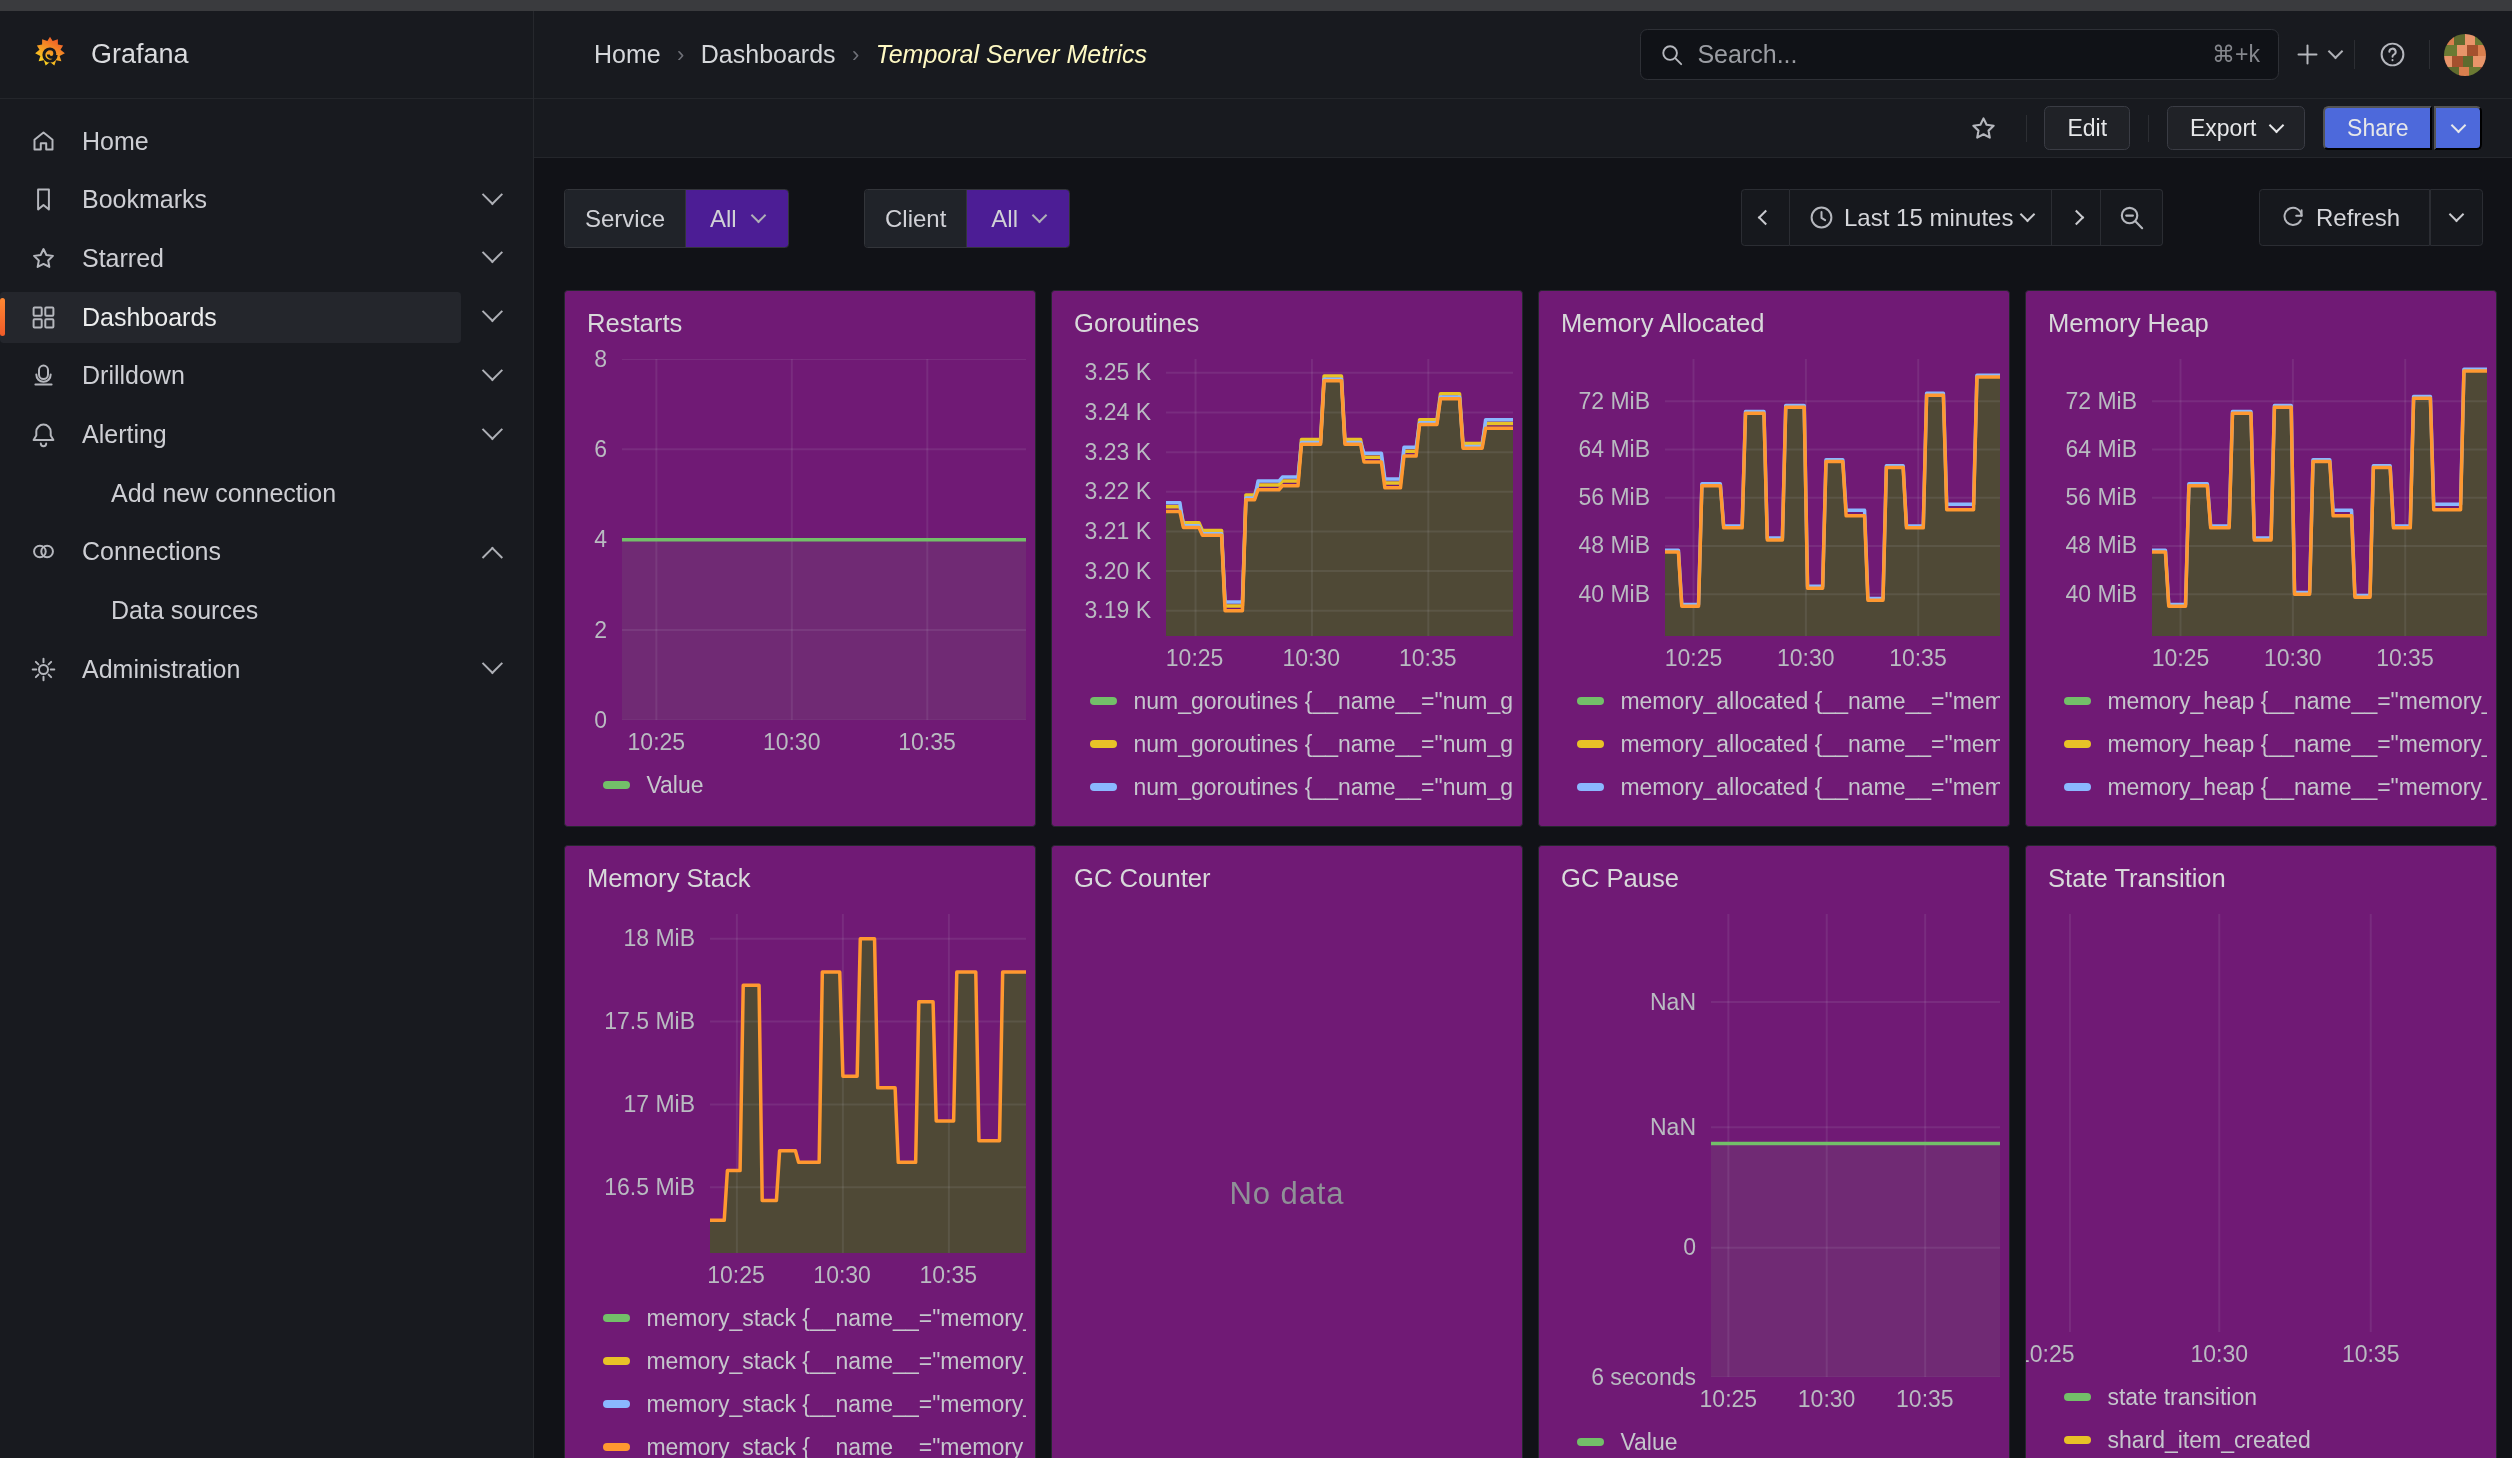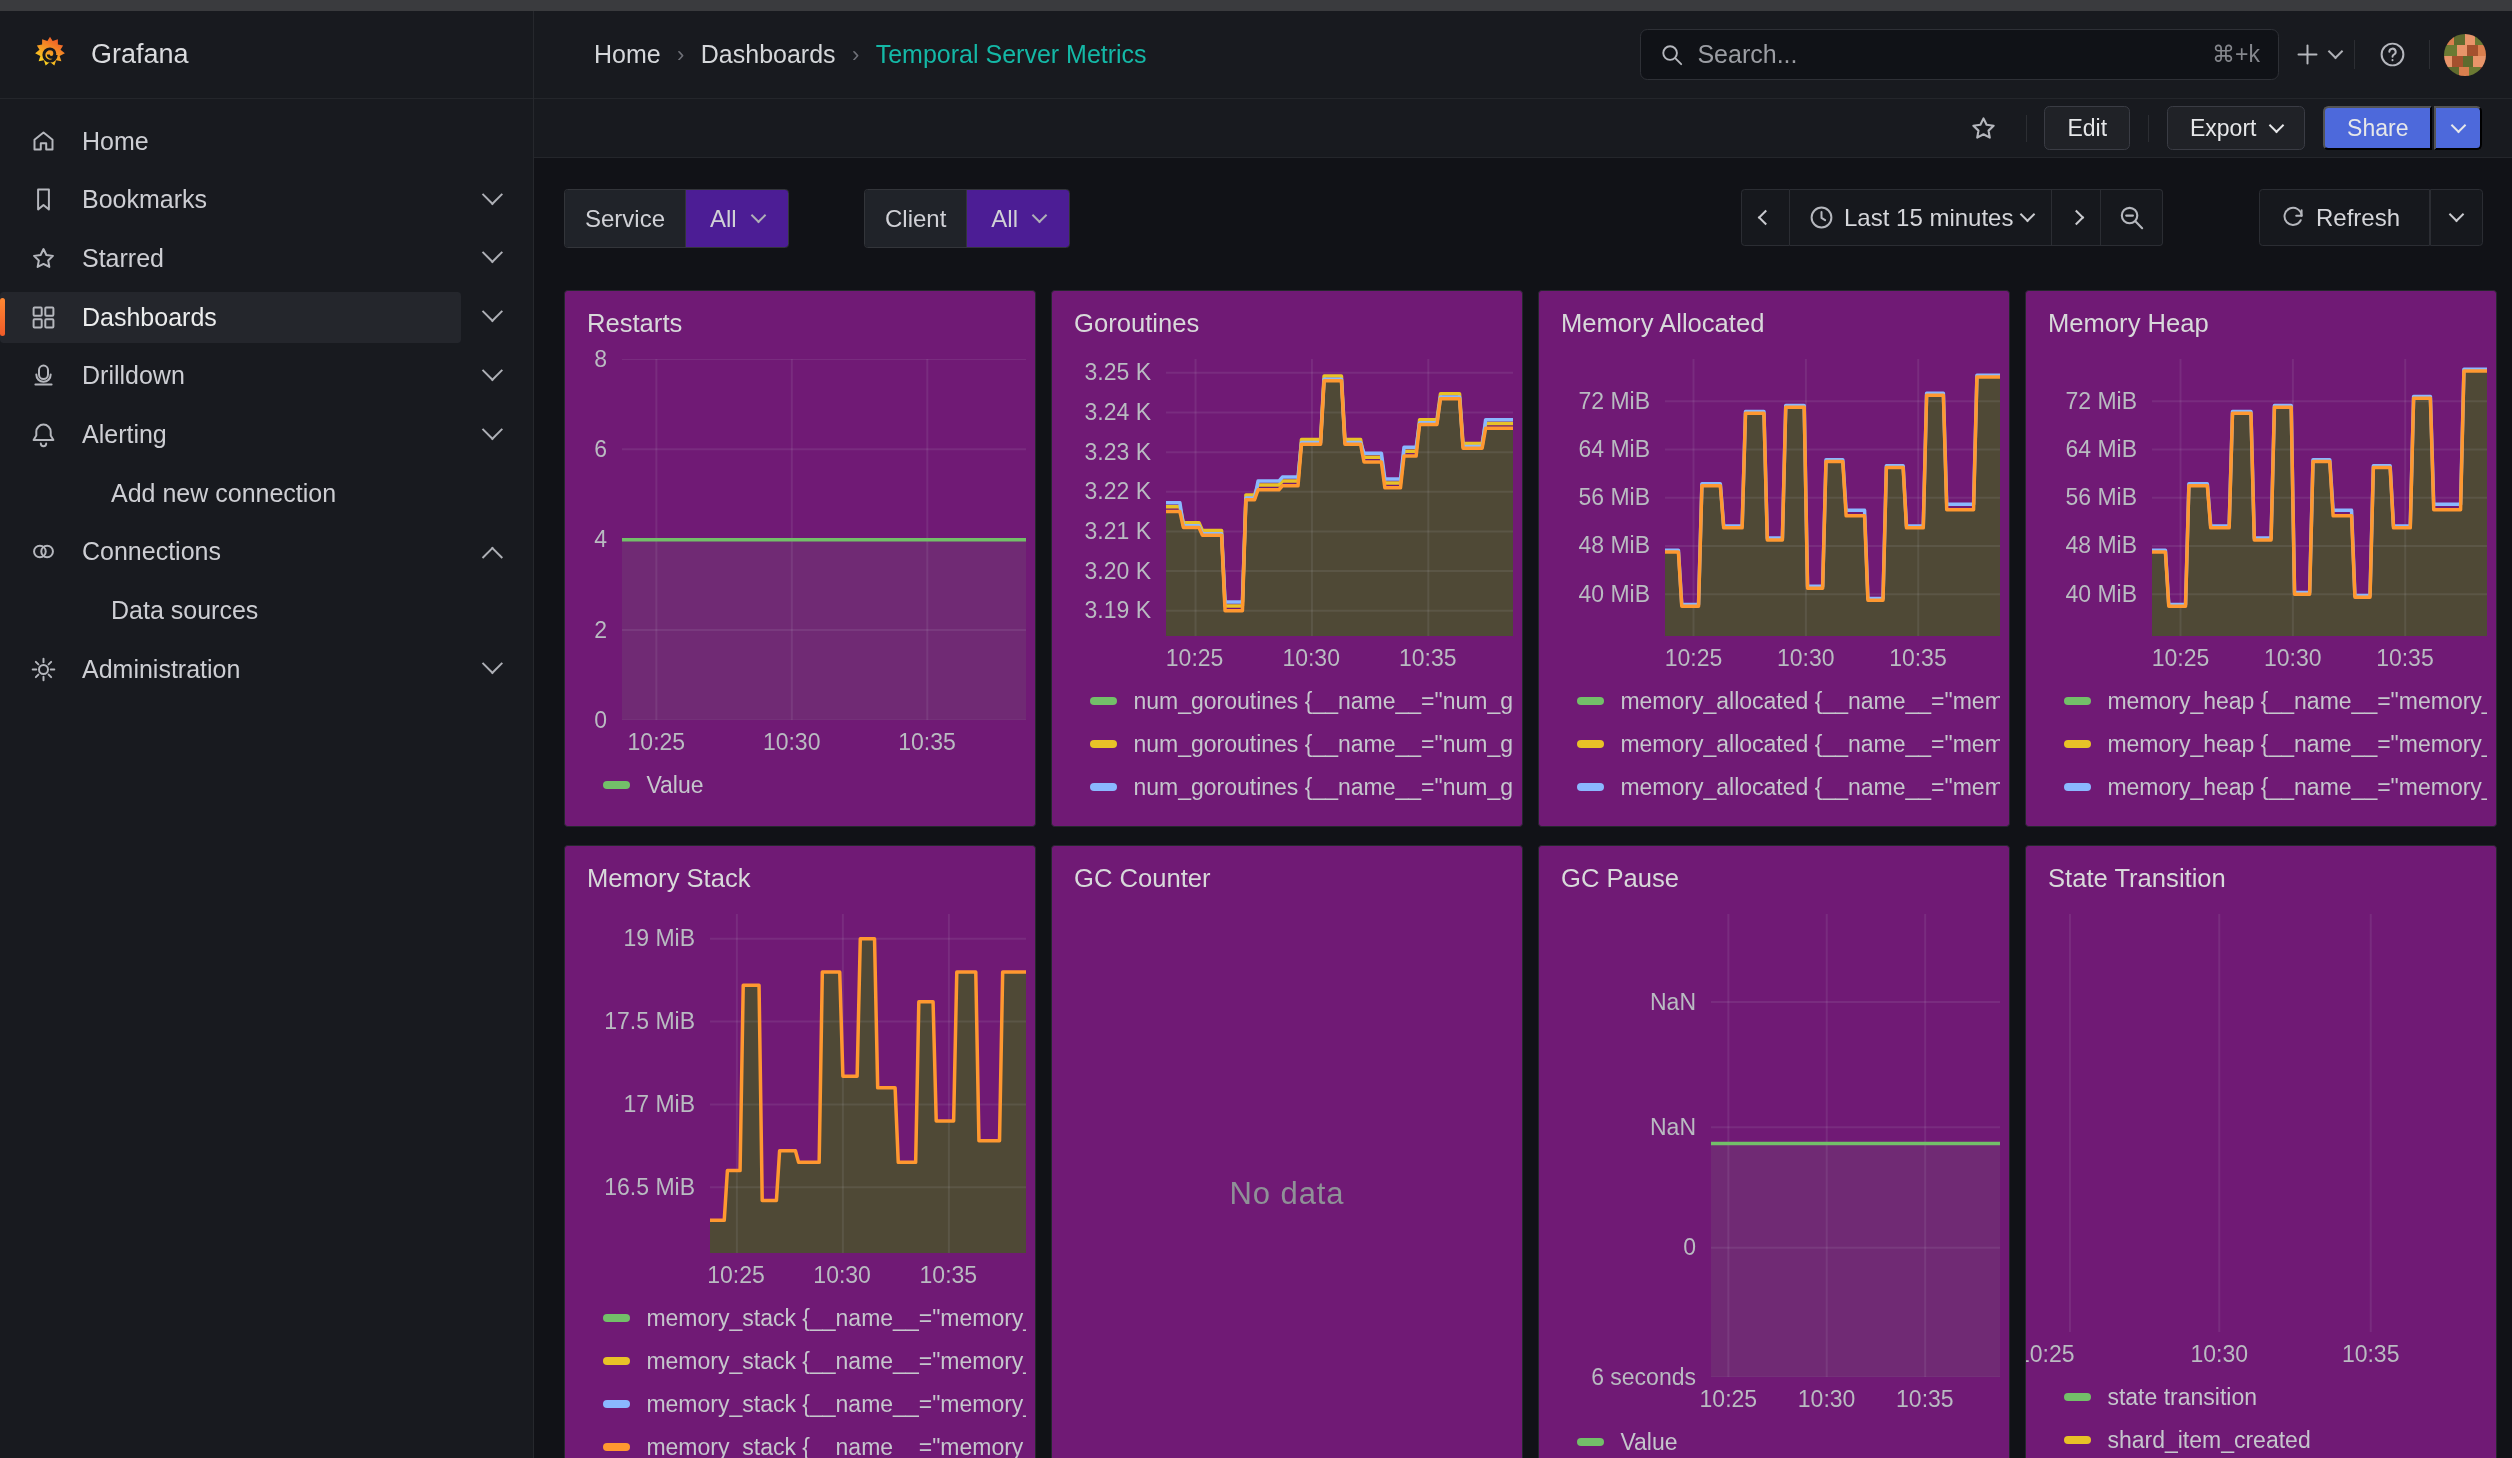--- a/index.html
+++ b/index.html
@@ -15,21 +15,21 @@
   #sidebar{left:0;top:99px;width:533px;bottom:0;background:#181a1f;padding-top:14.6px;box-sizing:border-box;}
   #toolbar{left:534px;top:99px;right:0;height:59px;background:#181a1f;border-bottom:0.9px solid #24262b;display:flex;align-items:center;justify-content:flex-end;padding-right:30px;box-sizing:border-box;}
   #content{left:534px;top:159px;right:0;bottom:0;background:#111217;}
 
   
   .brand-logo{width:42px;height:42px;margin-left:29px;}
   .brand-name{font-size:27px;font-weight:500;color:#dadbde;margin-left:20px;}
   .navtoggle{margin-left:auto;margin-right:24px;width:40px;height:40px;display:flex;align-items:center;justify-content:center;border-radius:5.5px;cursor:pointer;}
   .crumbs{display:flex;align-items:center;margin-left:60px;font-size:25px;}
   .crumb{color:#d5d7da;cursor:pointer;}
-  .crumb.current{color:#14b8a6;}
+  .crumb.current{color:#fef9c3;font-style:italic;}
   .crumb-sep{color:#6e7077;margin:0 16.4px;font-size:22px;}
   .searchbox{margin-left:auto;width:639px;height:51px;background:#101217;border:0.9px solid #2e3036;border-radius:7.3px;display:flex;align-items:center;padding:0 18px;box-sizing:border-box;cursor:text;}
   .searchbox .ph{color:#9b9da3;font-size:25px;margin-left:12.8px;flex:1;}
   .kbd{color:#85878d;font-size:23px;}
   .navbtn{width:48px;height:48px;display:flex;align-items:center;justify-content:center;color:#c2c3c8;cursor:pointer;}
   .navgroup{display:flex;align-items:center;margin-left:14.6px;}
   .navsep{width:0.9px;height:29px;background:#2c2e33;margin:0 12.8px;}
   .avatar{width:42px;height:42px;border-radius:50%;margin:0 25.6px 0 1.8px;cursor:pointer;overflow:hidden;
           background:
             linear-gradient(90deg,#d97f4e 0 25%,#5f6b2e 0 50%,#e8956a 0 75%,#6b7a33 0 100%) 0 0/42px 11px,
@@ -553,21 +553,21 @@
       </div>
   </div>
 
   <div class="panel" style="left:30px;top:686px;width:472px;height:639px;">
     <div class="panel-head">
         <span class="panel-title">Memory Stack</span>
       </div>
     <div class="panel-body">
         <div class="plotwrap">
           <div class="yaxis" style="width: 130px;">
-            <span class="ylab" style="top: 7.31707%;">19 MiB</span>
+            <span class="ylab" style="top: 7.31707%;">18 MiB</span>
             <span class="ylab" style="top: 31.7073%;">17.5 MiB</span>
             <span class="ylab" style="top: 56.0976%;">17 MiB</span>
             <span class="ylab" style="top: 80.4878%;">16.5 MiB</span>
           </div>
           <div class="plotarea" style="left: 130px;">
             <svg viewBox="0 0 1000 1000" preserveAspectRatio="none">
               <path d="M 0 902.4390243902442 L 45 902.4390243902442 L 55 756.0975609756094 L 95 756.0975609756094 L 105 209.75609756097577 L 155 209.75609756097577 L 165 843.9024390243899 L 210 843.9024390243899 L 220 697.560975609757 L 270 697.560975609757 L 280 731.7073170731717 L 345 731.7073170731717 L 355 170.7317073170724 L 410 170.7317073170724 L 420 478.04878048780404 L 465 478.04878048780404 L 475 73.17073170731649 L 520 73.17073170731649 L 530 512.1951219512189 L 585 512.1951219512189 L 595 731.7073170731717 L 650 731.7073170731717 L 660 258.53658536585283 L 705 258.53658536585283 L 715 609.7560975609765 L 770 609.7560975609765 L 780 170.7317073170724 L 840 170.7317073170724 L 850 668.292682926829 L 915 668.292682926829 L 925 170.7317073170724 L 1000 170.7317073170724 L 1000 1000 L 0 1000 Z" fill="#4f4936" stroke="none"></path>
               <line x1="0" x2="1000" y1="73.17073170731649" y2="73.17073170731649" stroke="rgba(204,204,220,0.10)" stroke-width="2" vector-effect="non-scaling-stroke"></line>
               <line x1="0" x2="1000" y1="317.073170731707" y2="317.073170731707" stroke="rgba(204,204,220,0.10)" stroke-width="2" vector-effect="non-scaling-stroke"></line>
               <line x1="0" x2="1000" y1="560.9756097560976" y2="560.9756097560976" stroke="rgba(204,204,220,0.10)" stroke-width="2" vector-effect="non-scaling-stroke"></line>

